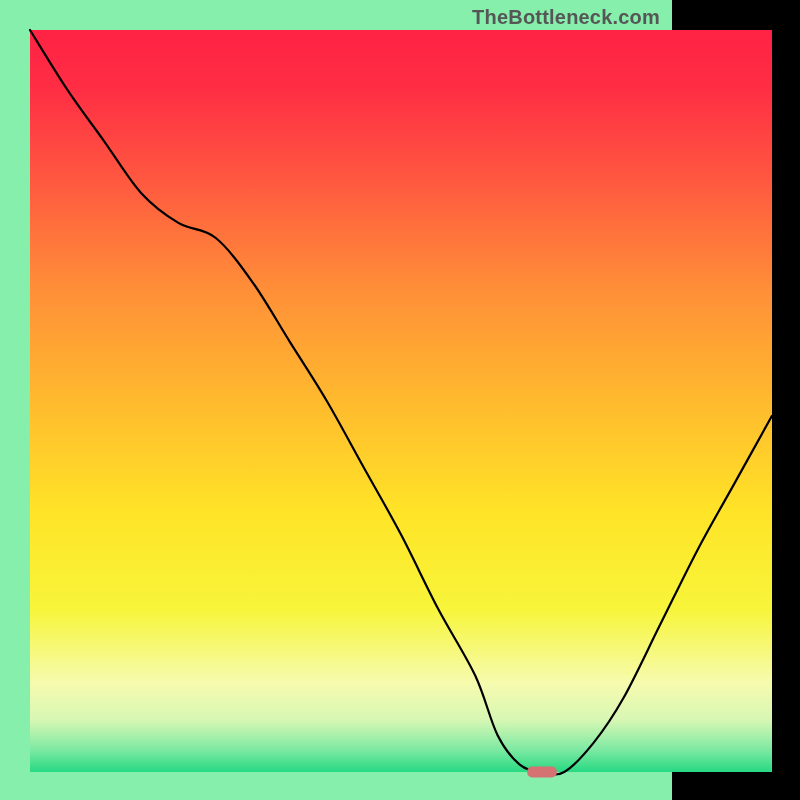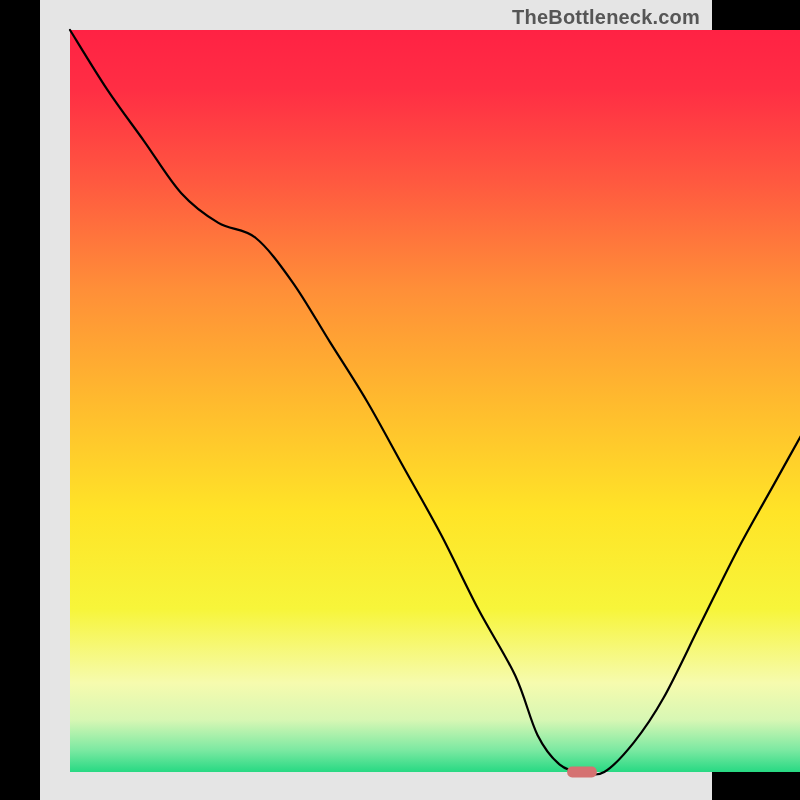--- a/index.html
+++ b/index.html
@@ -7,22 +7,21 @@
     padding: 0;
     width: 800px;
     height: 800px;
     background: #000;
     overflow: hidden;
   }
   .frame {
     position: relative;
     width: 672px;
     height: 800px;
-    background: #e5e5e5;
-    margin-left: 40px;
+    background: #86efac;
   }
   .watermark {
     position: absolute;
     top: 6px;
     right: 12px;
     font-family: Arial, Helvetica, sans-serif;
     font-size: 20px;
     font-weight: 600;
     color: #565656;
     letter-spacing: 0.2px;

